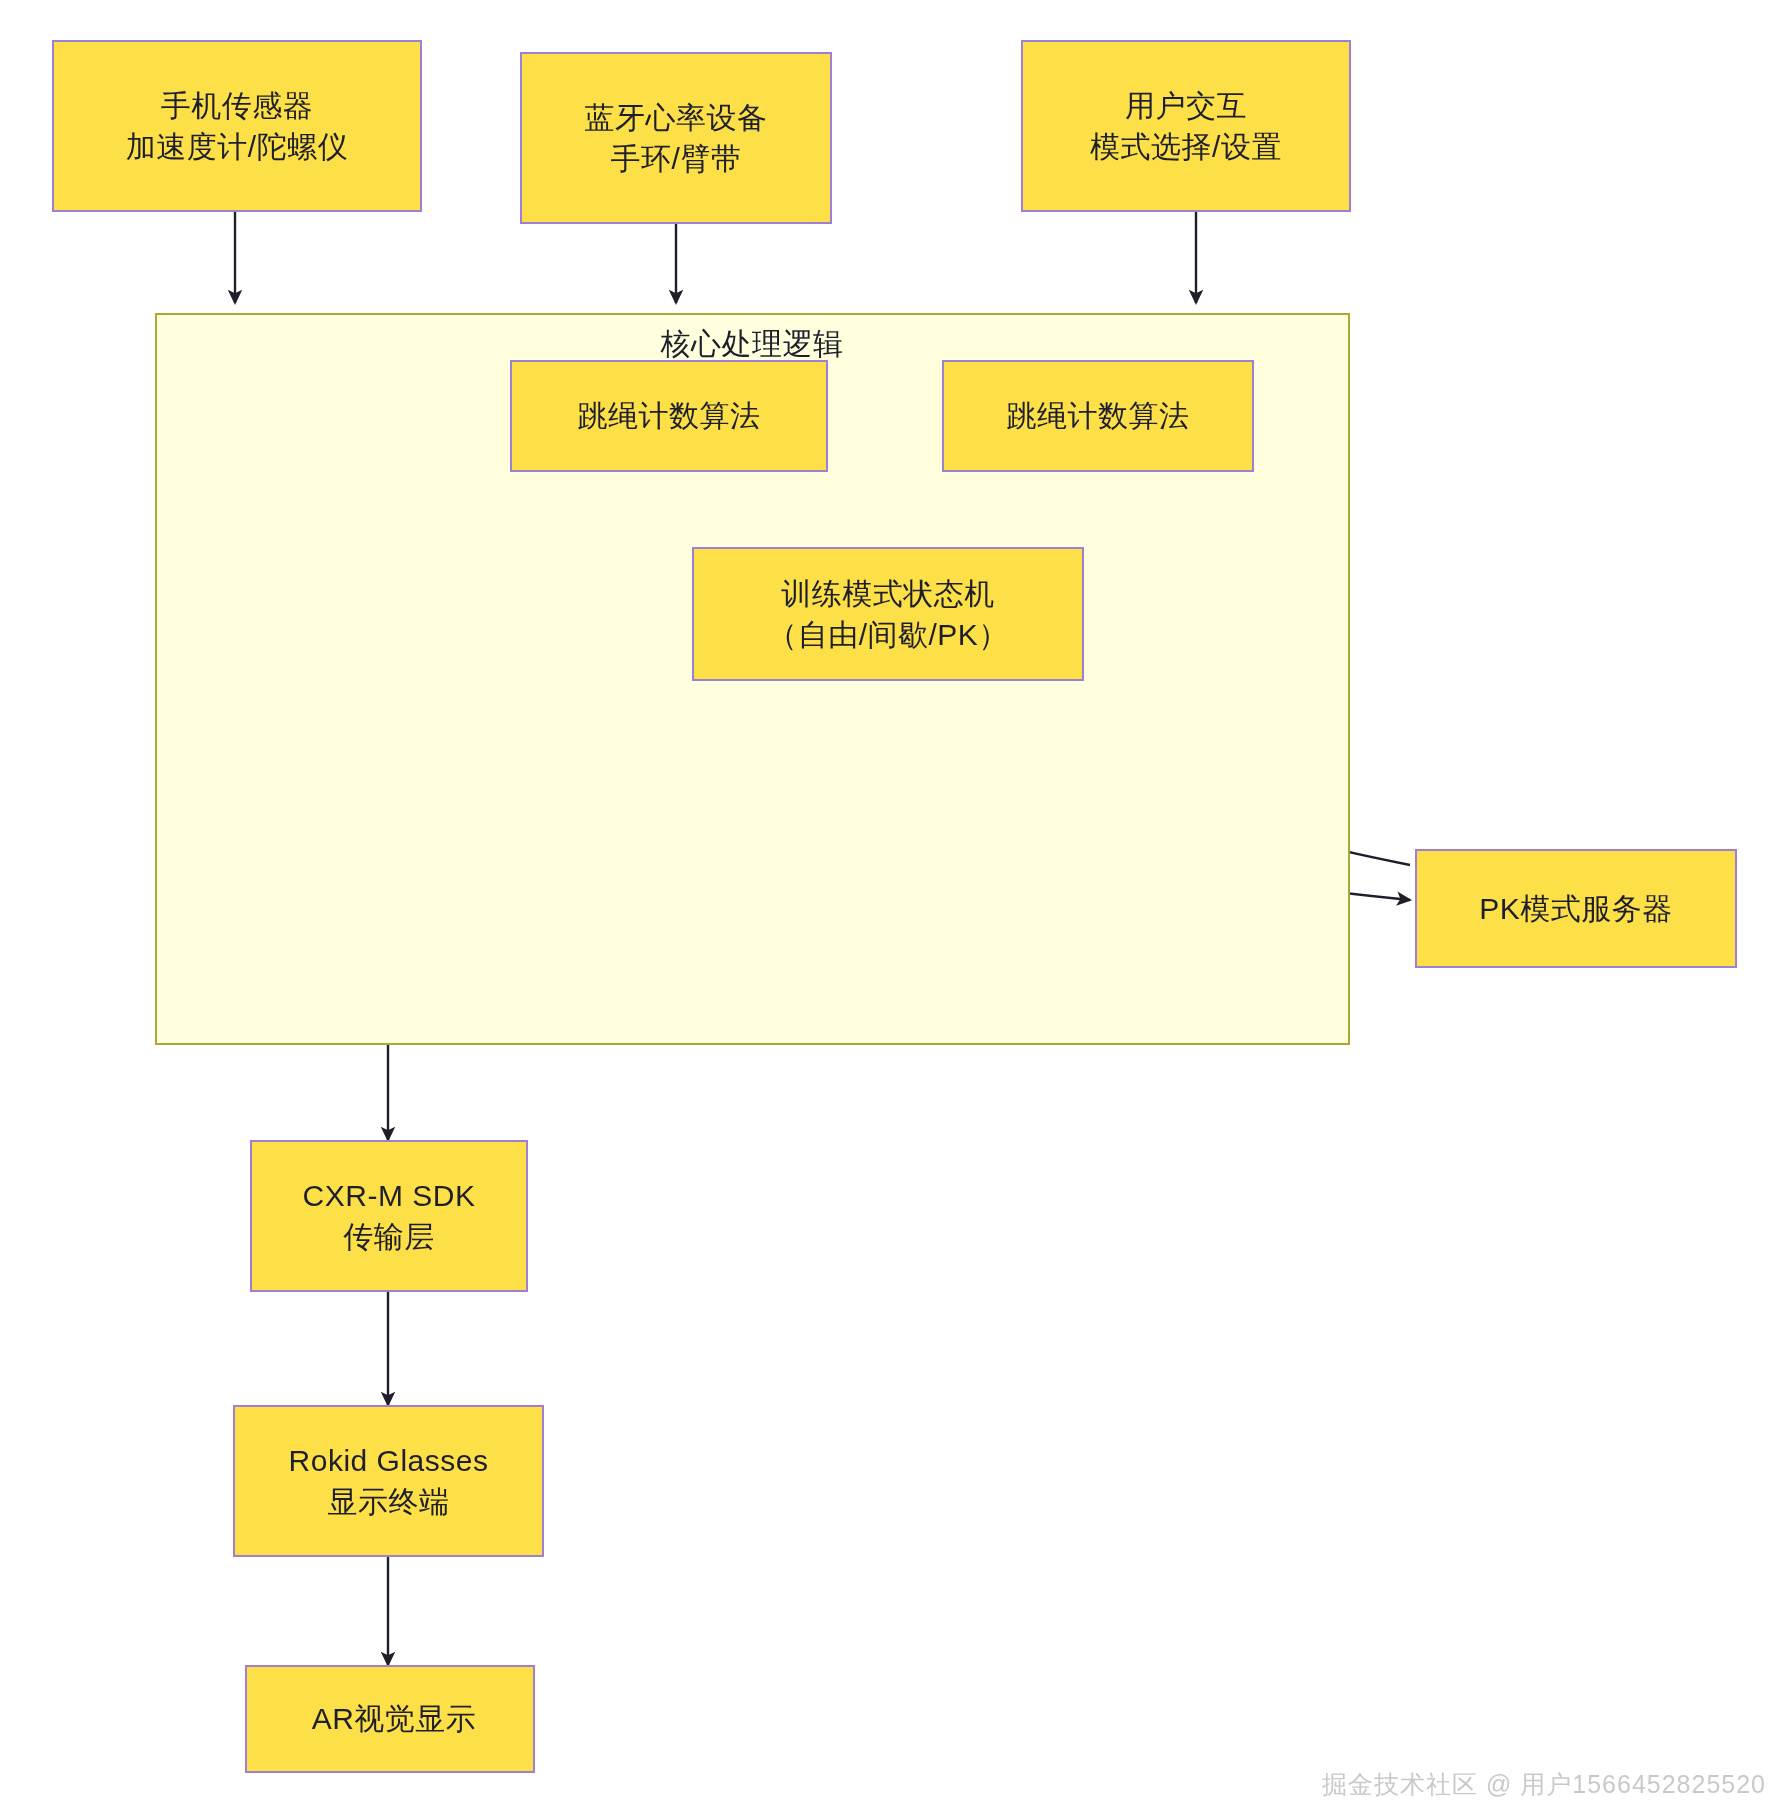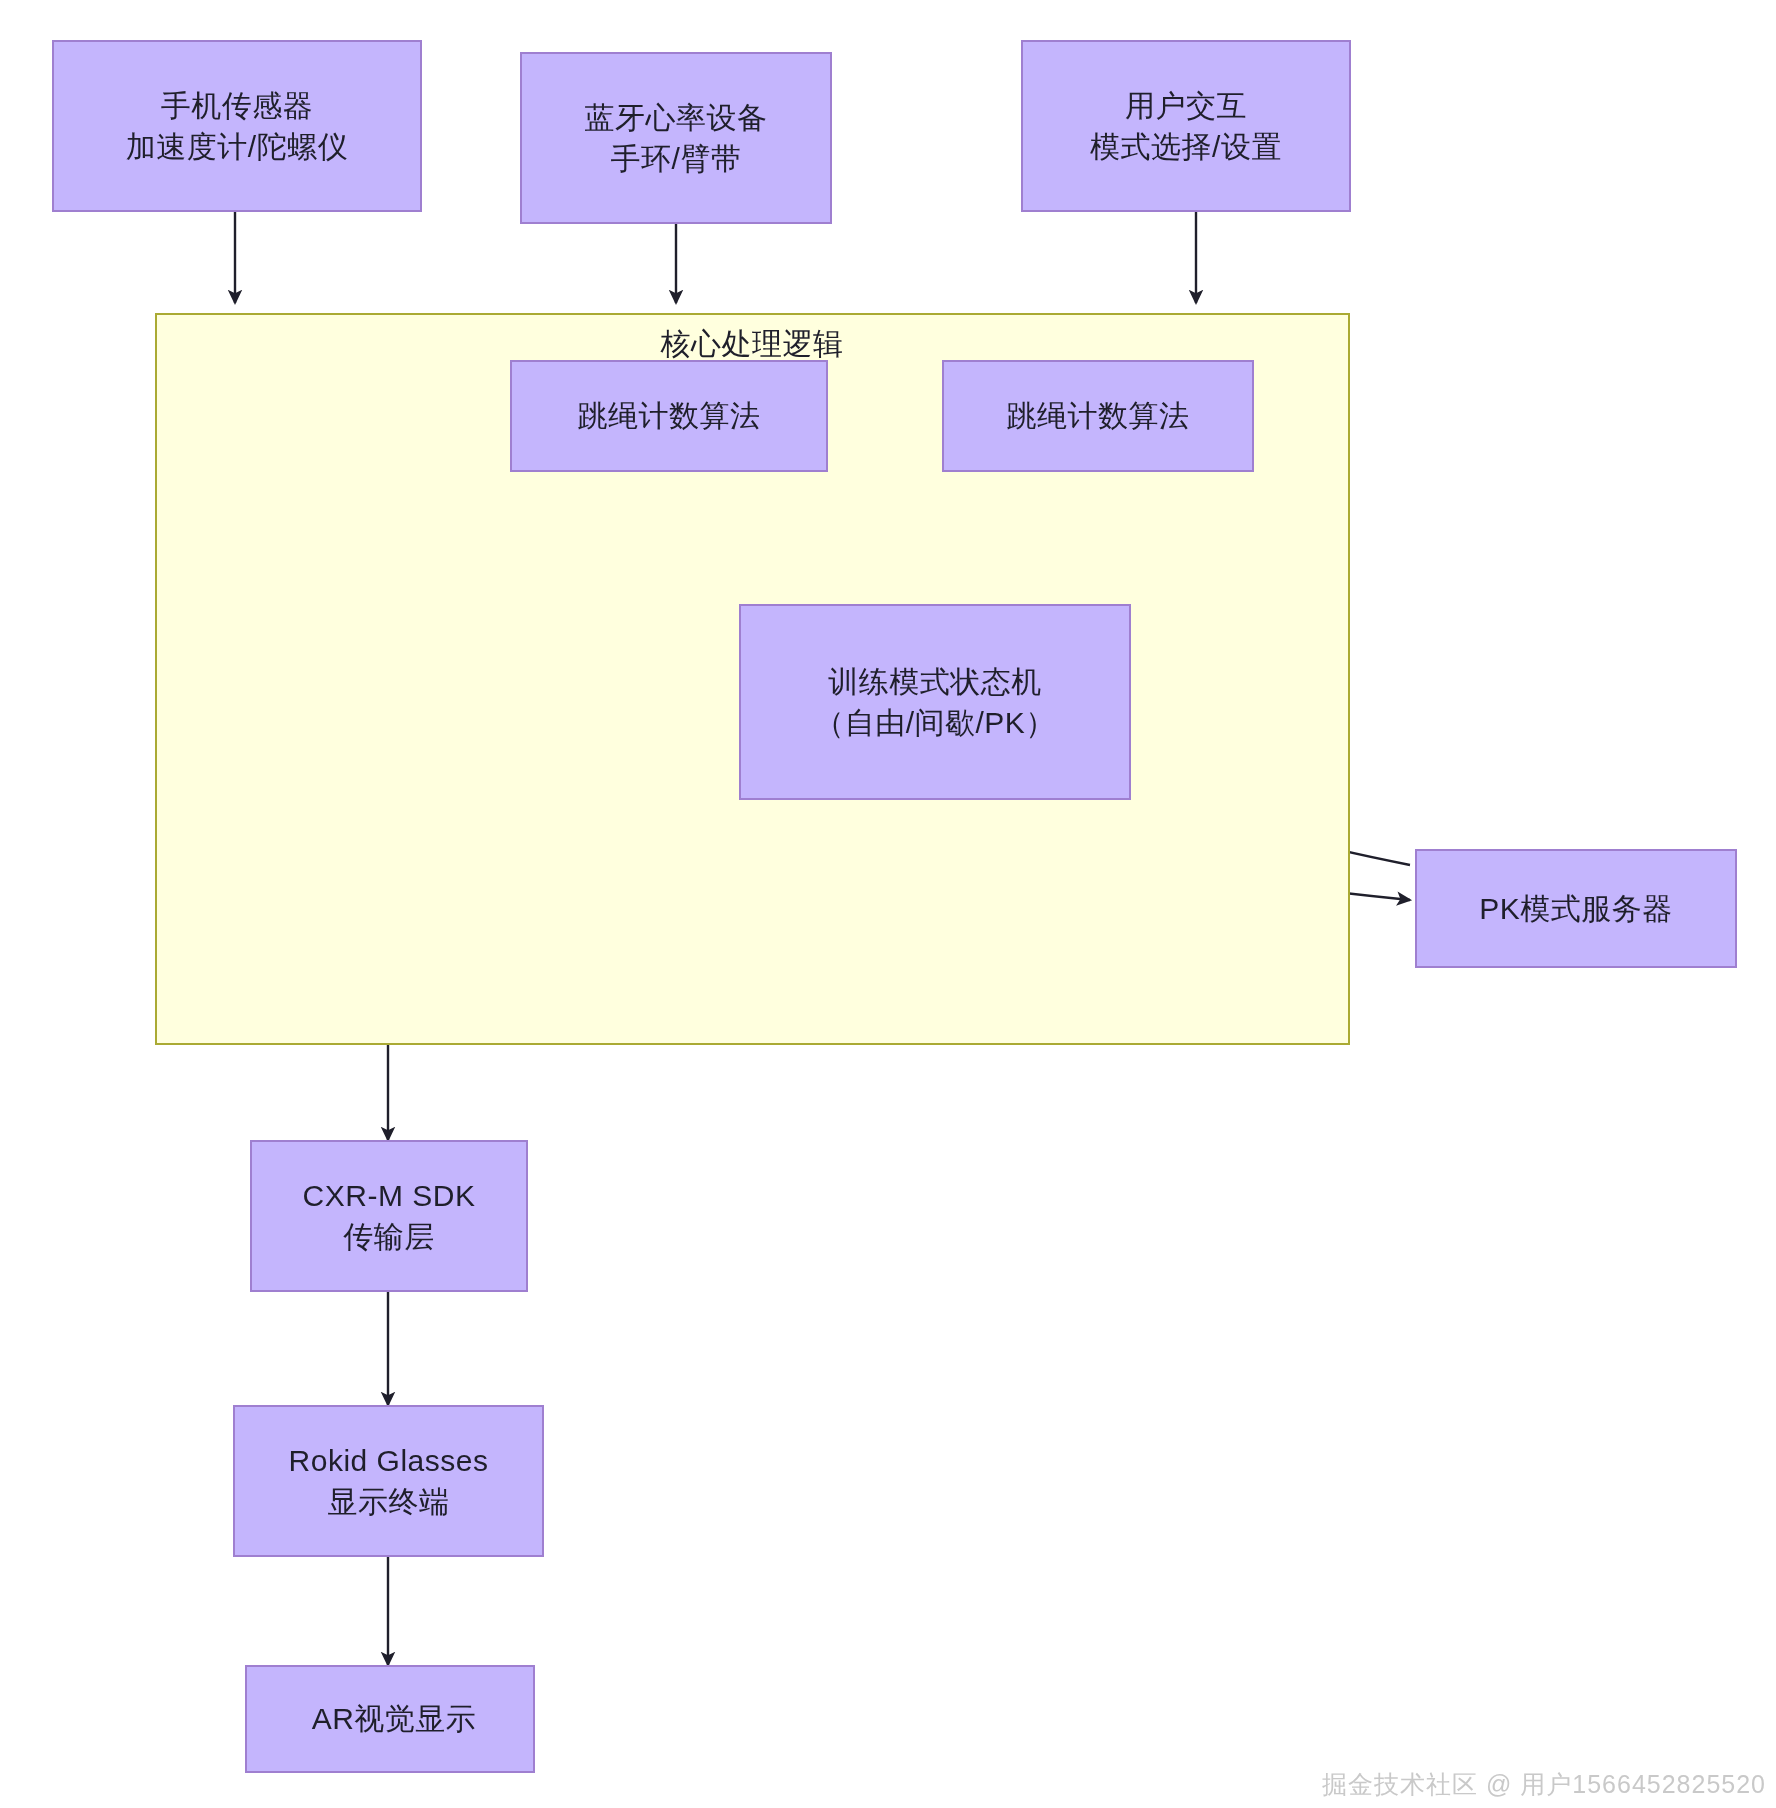--- a/index.html
+++ b/index.html
@@ -24,21 +24,21 @@
   svg#edges {
     position: absolute;
     left: 0; top: 0;
     width: 1776px;
     height: 1808px;
     pointer-events: none;
   }
   .node {
     position: absolute;
     box-sizing: border-box;
-    background: #c4b5fd;
+    background: #fde047;
     border: 2px solid #9f7fd0;
     display: flex;
     flex-direction: column;
     align-items: center;
     justify-content: center;
     color: #1f1f2b;
     font-size: 30px;
     line-height: 1.38;
     letter-spacing: 0.5px;
     text-align: center;
@@ -125,21 +125,21 @@
   </div>
 
   <div class="node" style="left:510px; top:360px; width:318px; height:112px;">
     <span class="line1">跳绳计数算法</span>
   </div>
 
   <div class="node" style="left:942px; top:360px; width:312px; height:112px;">
     <span class="line1">跳绳计数算法</span>
   </div>
 
-  <div class="node" style="left:692px; top:604px; width:392px; height:196px;margin-left:47px;">
+  <div class="node" style="left:692px; top:547px; width:392px; height:134px;">
     <span class="line1">训练模式状态机</span>
     <span class="line2">（自由/间歇/PK）</span>
   </div>
 
 
   <div class="node" style="left:1415px; top:849px; width:322px; height:119px;">
     <span class="line1">PK模式服务器</span>
   </div>
 
   <div class="node" style="left:250px; top:1140px; width:278px; height:152px;">

